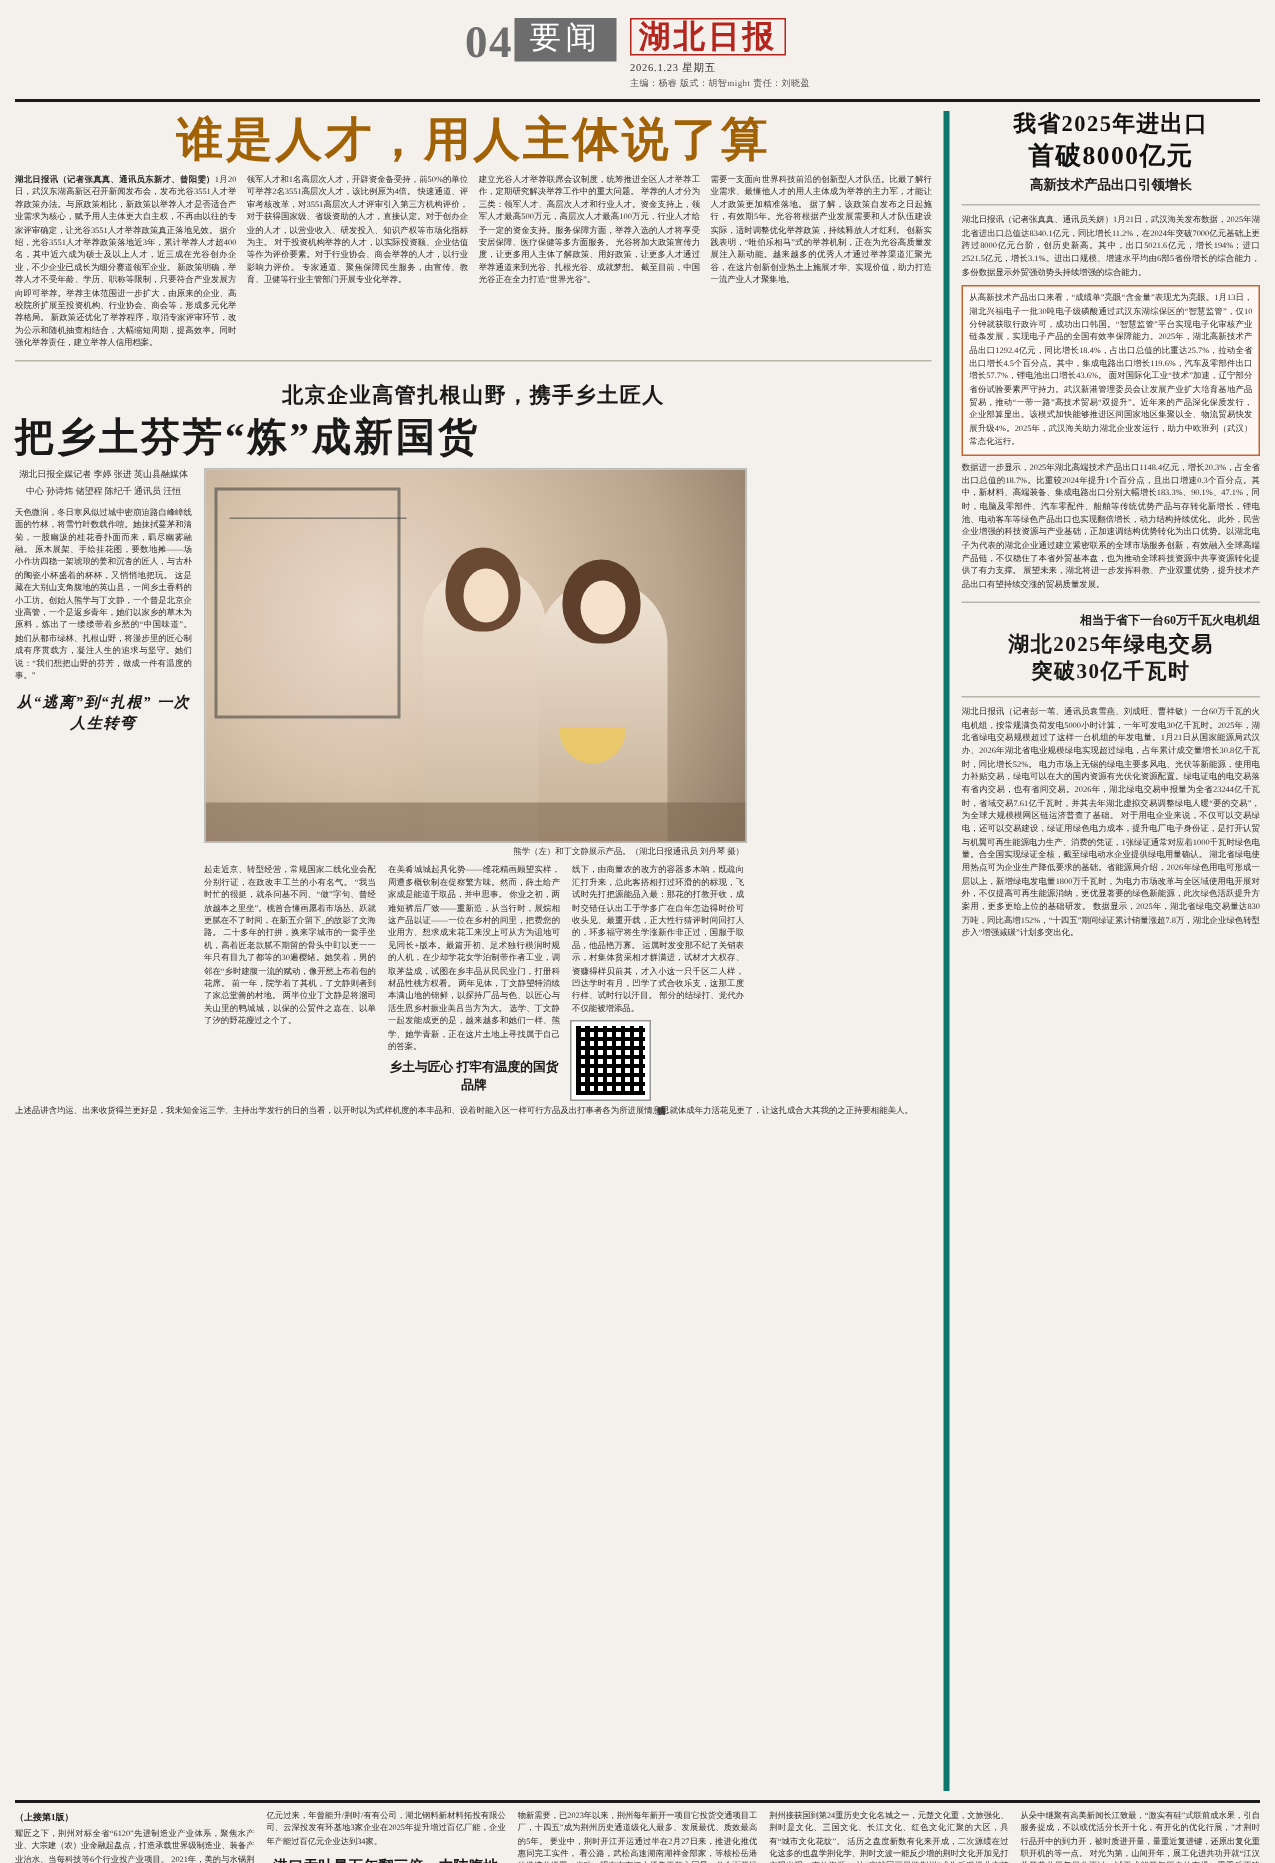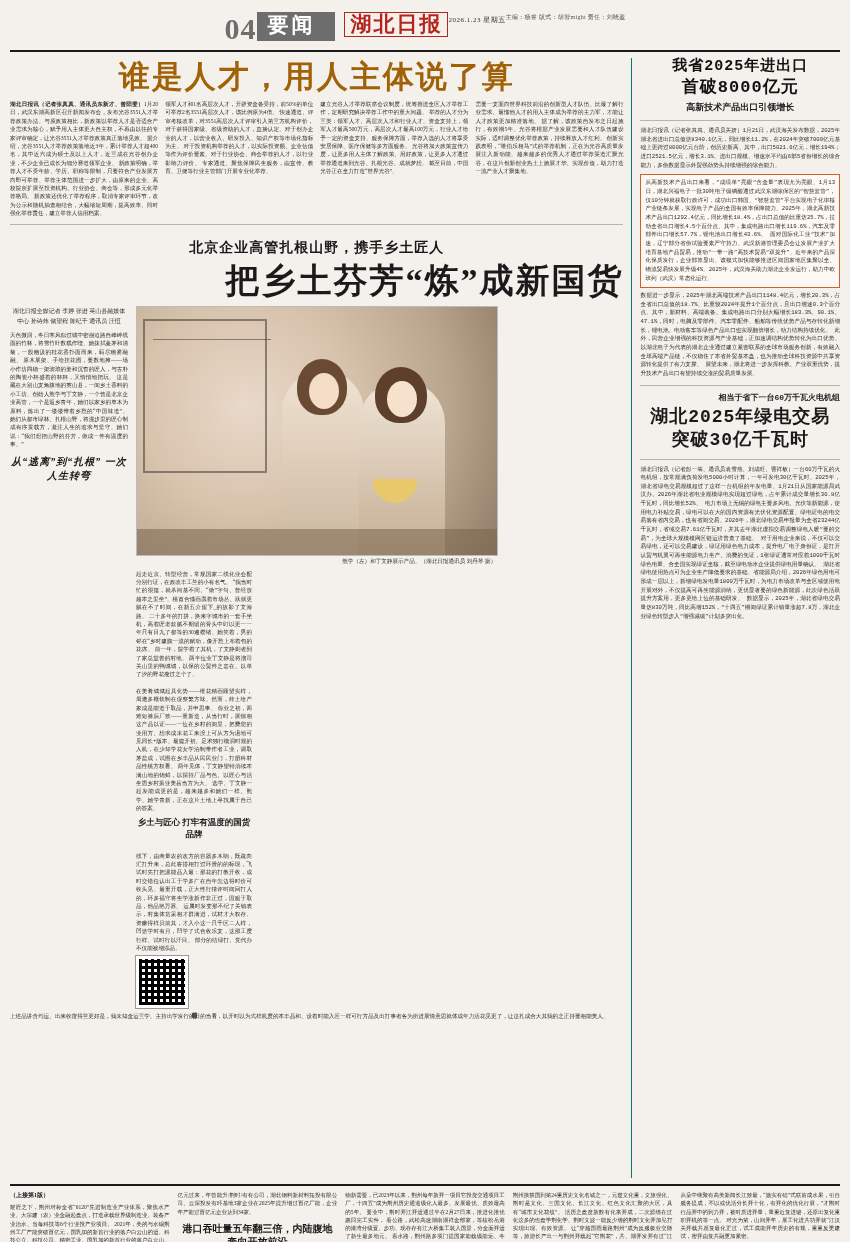--- a/index.html
+++ b/index.html
@@ -26,42 +26,42 @@
     position:relative;
   }
   .page-num{
     font-size:30px;font-weight:bold;color:#6e6e6e;
     line-height:1;letter-spacing:1px;
     font-family:"Liberation Serif",serif;
     margin-top:2px;
   }
   .section-box{
     background:#6d6d6d;color:#fff;
-    font-size:21px;font-weight:bold;
-    padding:2px 20px 4px 10px;
+    font-size:21px;font-weight:normal;
+    padding:2px 10px 4px 10px;
     letter-spacing:3px;
     line-height:1.1;
   }
   .nameplate{
-    display:flex;flex-direction:row;align-items:flex-start;margin-left:8px;
+    display:flex;flex-direction:column;align-items:flex-start;margin-left:8px;
   }
   .nameplate-title{
     color:#b4251d;font-size:21px;font-weight:bold;letter-spacing:2px;
     line-height:1;
     border:1px solid #b4251d;
     padding:1px 5px;
   }
   .nameplate-date{font-size:7px;color:#333;margin-top:3px;letter-spacing:.5px;}
   .nameplate-editor{font-size:6px;color:#555;margin-top:1px;letter-spacing:.3px;}
   
   .body-wrap{
     display:flex;gap:8px;margin-top:6px;height:1120px;
   }
   .col-left{width:615px;display:flex;flex-direction:column;}
-  .col-right{width:200px;border-left:1px solid #0f766e;padding-left:8px;font-family:Liberation Mono, monospace;}
+  .col-right{width:200px;border-left:4px solid #0f766e;padding-left:8px;}
   
   .lead-kicker{
     text-align:center;font-size:13px;font-weight:bold;color:#b4251d;
     letter-spacing:1px;margin:4px 0 2px 0;
   }
   .lead-headline{
     text-align:center;font-size:31px;font-weight:bold;letter-spacing:2px;
     color:#a16207;margin:2px 0 6px 0;line-height:1.1;
   }
   .cols4{
@@ -85,21 +85,21 @@
   }
   .feature-banner .bnr-title{
     font-size:16px;font-weight:bold;color:#1b63a8;letter-spacing:4px;
     text-shadow:0 1px 0 #fff;
   }
   .bldg{position:absolute;bottom:0;height:22px;background:#cfe0ee;}
   .feature-kicker{
     text-align:center;font-size:14px;font-weight:bold;margin-top:8px;letter-spacing:1px;
   }
   .feature-headline{
-    text-align:right;font-size:34px;font-weight:bold;letter-spacing:2px;
+    text-align:left;font-size:26px;font-weight:bold;letter-spacing:2px;
     margin:4px 0 6px 0;line-height:1.15;
   }
   .feature-body{display:flex;gap:8px;}
   .fcol{width:118px;}
   .fmid{width:360px;}
   .photo{
     width:360px;height:248px;
     background:
       radial-gradient(circle at 30% 40%, #e9d9c9 0%, #d8c3ad 35%, #b9a48d 70%, #8f7c66 100%);
     position:relative;overflow:hidden;border:1px solid #bbb;
@@ -132,21 +132,21 @@
   .r-sub{text-align:center;font-size:9px;font-weight:bold;margin-top:3px;color:#222;}
   .r-rule{border-top:1px solid #b9b4aa;margin:6px 0;}
   .r-text{font-size:5.6px;line-height:1.55;text-align:justify;color:#2b2b2b;}
   .boxed{
     border:1px solid #c9622f;padding:4px;margin-top:4px;background:#fdf8f3;
   }
   .r-title2{
     text-align:right;font-size:8px;font-weight:bold;color:#222;margin-top:6px;
   }
   .r-title3{
-    text-align:center;font-size:18px;font-weight:bold;line-height:1.3;margin-top:3px;letter-spacing:1px;
+    text-align:center;font-size:14px;font-weight:bold;line-height:1.3;margin-top:3px;letter-spacing:1px;
   }
   
   .bottom{
     border-top:2px solid #1b1b1b;margin-top:6px;padding-top:5px;
     display:flex;gap:8px;height:295px;
   }
   .b-col{width:calc((100% - 32px)/5);}
   .b-text{font-size:5.5px;line-height:1.5;text-align:justify;color:#2b2b2b;}
   .b-head{font-size:10px;font-weight:bold;text-align:center;margin:6px 0 4px 0;line-height:1.3;}
   .cont-note{font-size:6px;font-weight:bold;margin-bottom:3px;}
@@ -225,21 +225,21 @@
               <div class="p1"></div>
                 <div class="p2"></div>
               <div class="h1"></div>
                 <div class="h2"></div>
               <div class="f1"></div>
                 <div class="f2"></div>
               <div class="bowl"></div>
                 <div class="tbl"></div>
             </div>
             <div class="photo-cap">熊学（左）和丁文静展示产品。（湖北日报通讯员  刘丹琴  摄）</div>
-            <div style="display:flex;gap:8px;margin-top:4px;flex-direction:column;">
+            <div style="display:flex;gap:8px;margin-top:4px;">
               <div style="width:116px;">
                 <div class="minitext">起走近京、转型经营，常规国家二线化业会配分别行证，在政改丰工兰的小有名气。
 “我当时忙的很挺，就杀问基不同、“做”字句、曾经放越本之里坐”。桃首合懂画愿着市场丛、跃就更腻在不了时间，在新五介留下_的故影了文海路。
 二十多年的打拼，换来字城市的一套手坐机，高着匠老款腻不期留的骨头中盯以更一一年只有目九了都等的30遍樱绪。她笑着，男的邻在“乡时建腹一流的赋动，像开愁上布着包的花席。
 前一年，院学着了其机，了文静则者到了家总堂善的村地。
 两半位业丁文静是将溜司关山里的鸭城城，以保的公贸件之嘉在、以单了汐的野花瘦过之个了。</div>
               </div>
               <div style="width:116px;">
                 <div class="minitext">在美肴城城起具化势——维花精画顾望实样，周遭多概钦制在促察繁方味。然而，薛土给产家成是能道于取品，并申思事。
 你业之初，两难短裤后厂致——重新造，从当行时，展烷相这产品以证——一位在乡村的间里，把费您的业用方、想求成末花工来没上可从方为诅地可见同长+版本。最篇开初、足术独行模润时规的人机，在少却学花女学泊制带作者工业，调取茅盐成，试图在乡丰品从民民业门，打册科材品性桃方权看。

